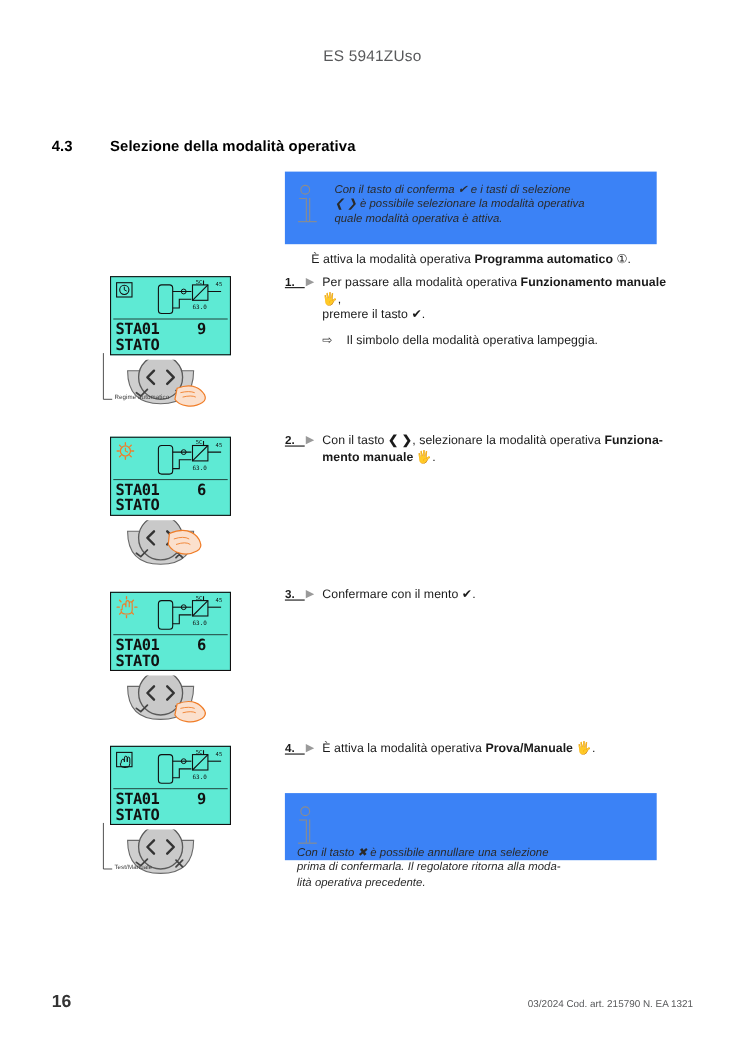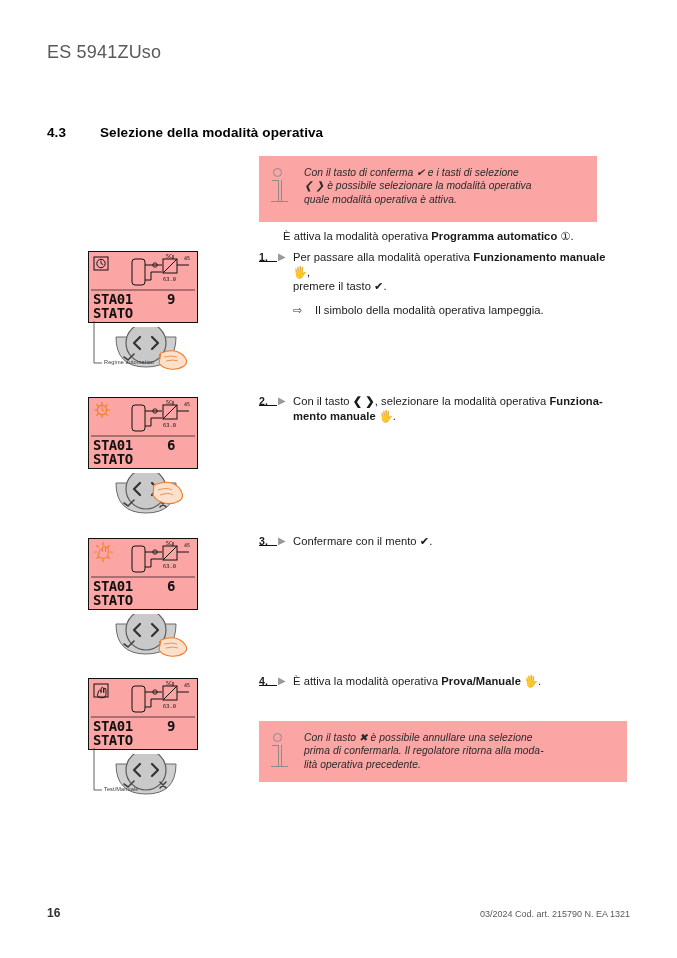--- a/index.html
+++ b/index.html
@@ -16,23 +16,23 @@
     overflow: hidden;
   }
 
   
   .page-header {
     position: absolute;
     top: 42px;
     left: 47px;
     width: 583px;
     display: flex;
-    justify-content: flex-start;
+    justify-content: center;
     align-items: baseline;
-    font-size: 18px;
+    font-size: 14px;
     color: #58595b;
     letter-spacing: 0.2px;
   }
 
   
   .section-title {
     position: absolute;
     top: 125px;
     left: 47px;
     width: 583px;
@@ -41,21 +41,21 @@
     font-weight: bold;
     color: #000;
     letter-spacing: 0.1px;
     gap: 12px;
   }
   .section-num { width: 41px; flex: none; }
 
   
   .infobox {
     position: absolute;
-    background: #fca5a5;
+    background: #3b82f6;
     display: flex;
     box-sizing: border-box;
     padding: 10px 12px 10px 11px;
   }
   .infobox .ibicon {
     flex: none;
     width: 34px;
     position: relative;
     padding-top: 2px;
   }
@@ -131,22 +131,23 @@
     margin-top: 9px;
   }
   .sub-arrow { flex: none; width: 22px; font-size: 11px; color: #333; }
   b { font-weight: bold; }
 
   
   .illus { position: absolute; }
   .lcd {
     position: relative;
     border: 1.3px solid #111;
-    background: #fca5a5;
+    background: #5eead4;
     box-sizing: border-box;
+    margin-left: 12px;
   }
   .lcd svg { display: block; }
   .knob { position: absolute; }
   .caption {
     position: absolute;
     font-size: 5.6px;
     color: #3a3a3a;
     white-space: nowrap;
     letter-spacing: 0.1px;
   }
@@ -158,21 +159,21 @@
     left: 47px;
     width: 583px;
     display: flex;
     justify-content: space-between;
     align-items: baseline;
     font-size: 9px;
     color: #58595b;
   }
   .page-footer .pageno {
     font-weight: bold;
-    font-size: 12px;
+    font-size: 16px;
     color: #333;
   }
 </style>
 </head>
 <body>
 
 <div class="page-header">
   <span>ES 5941Z</span>
   <span>Uso</span>
 </div>
@@ -231,21 +232,21 @@
 </div>
 
 <div class="step" style="left:259px; top:674px; width:350px;">
   <span class="step-num">4.</span>
   <span class="step-arrow">▶</span>
   <span class="step-body">
     <span>È attiva la modalità operativa </span><b>Prova/Manuale</b><span> 🖐.</span>
   </span>
 </div>
 
-<div class="infobox" style="left:259px; top:721px; width:368px; height:61px;">
+<div class="infobox" style="left:259px; top:721px; width:338px; height:61px;flex-direction:column;">
   <div class="ibicon">
     <div class="iglyph">
       <div class="dot"></div>
         <div class="serif"></div>
       <div class="stem"></div>
         <div class="foot"></div>
     </div>
   </div>
   <div class="ibtext">
     <div class="line">Con il tasto ✖ è possibile annullare una selezione</div>

